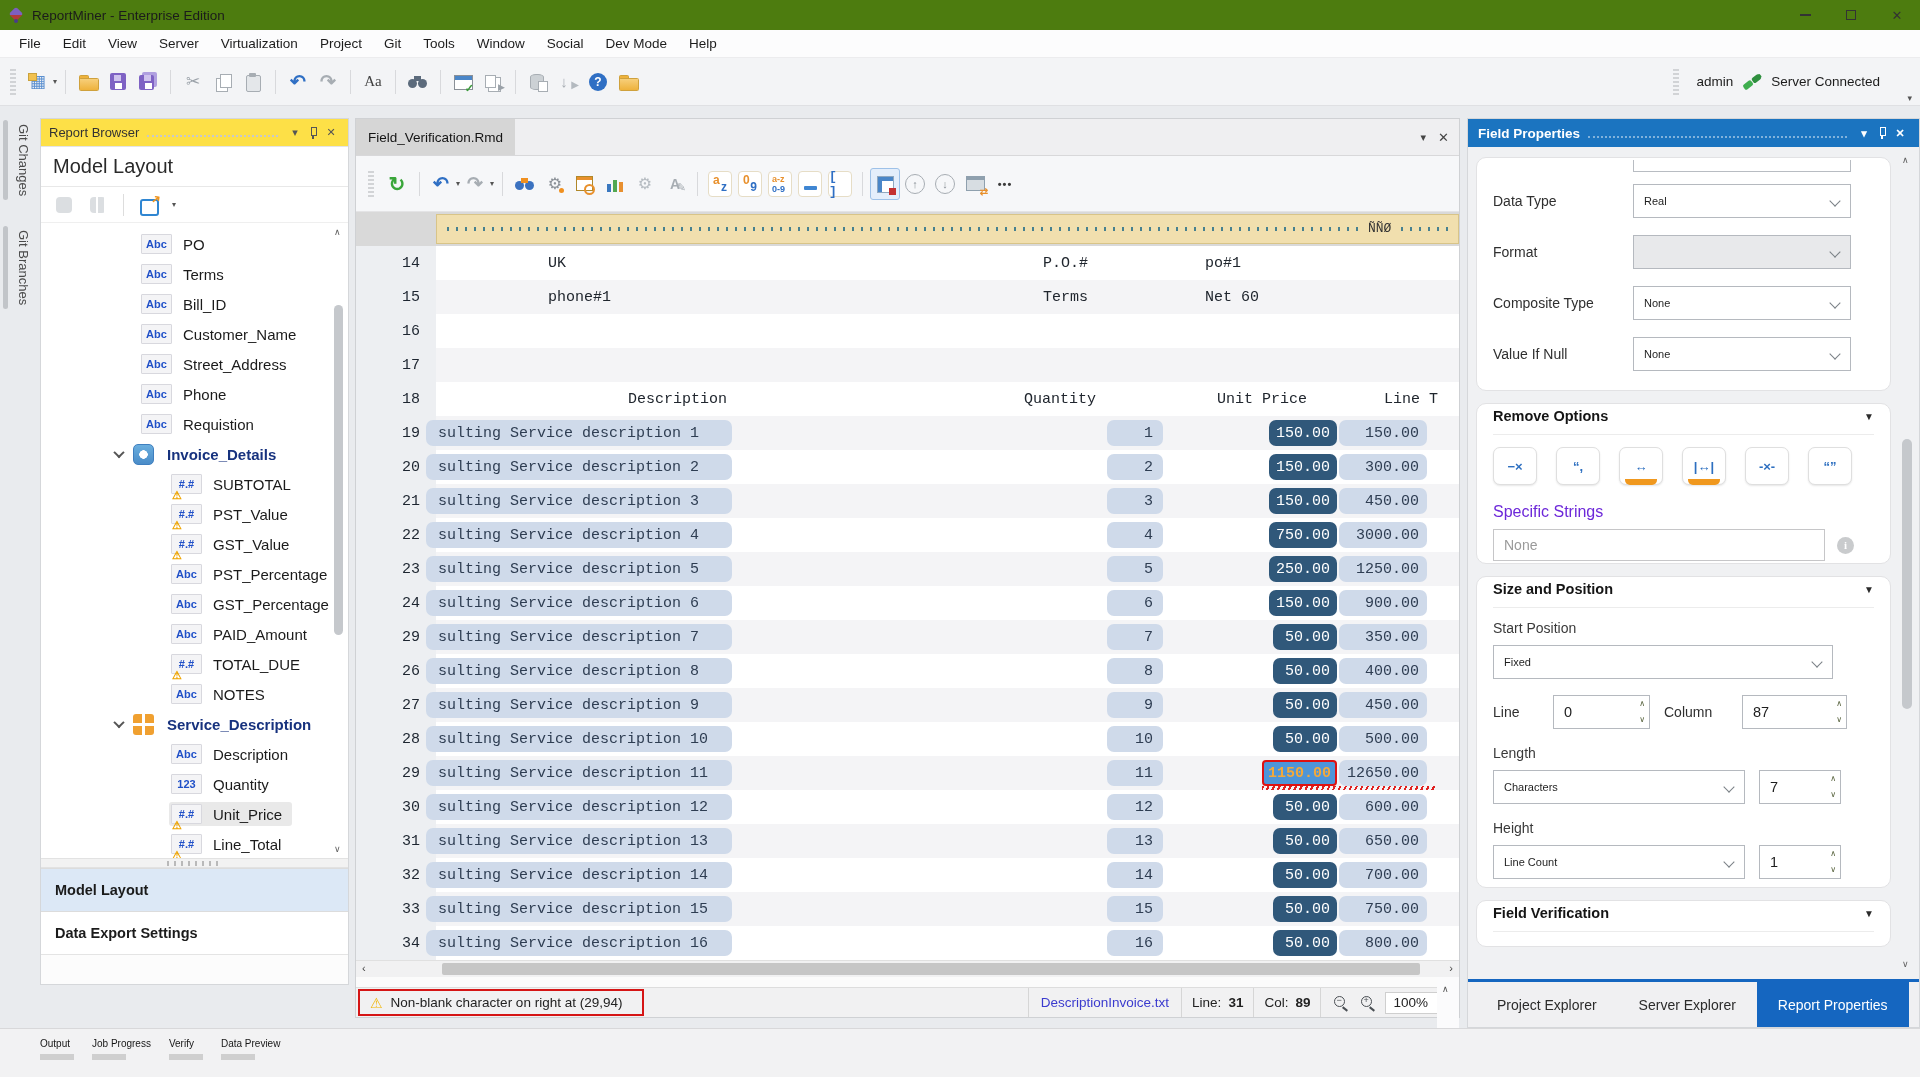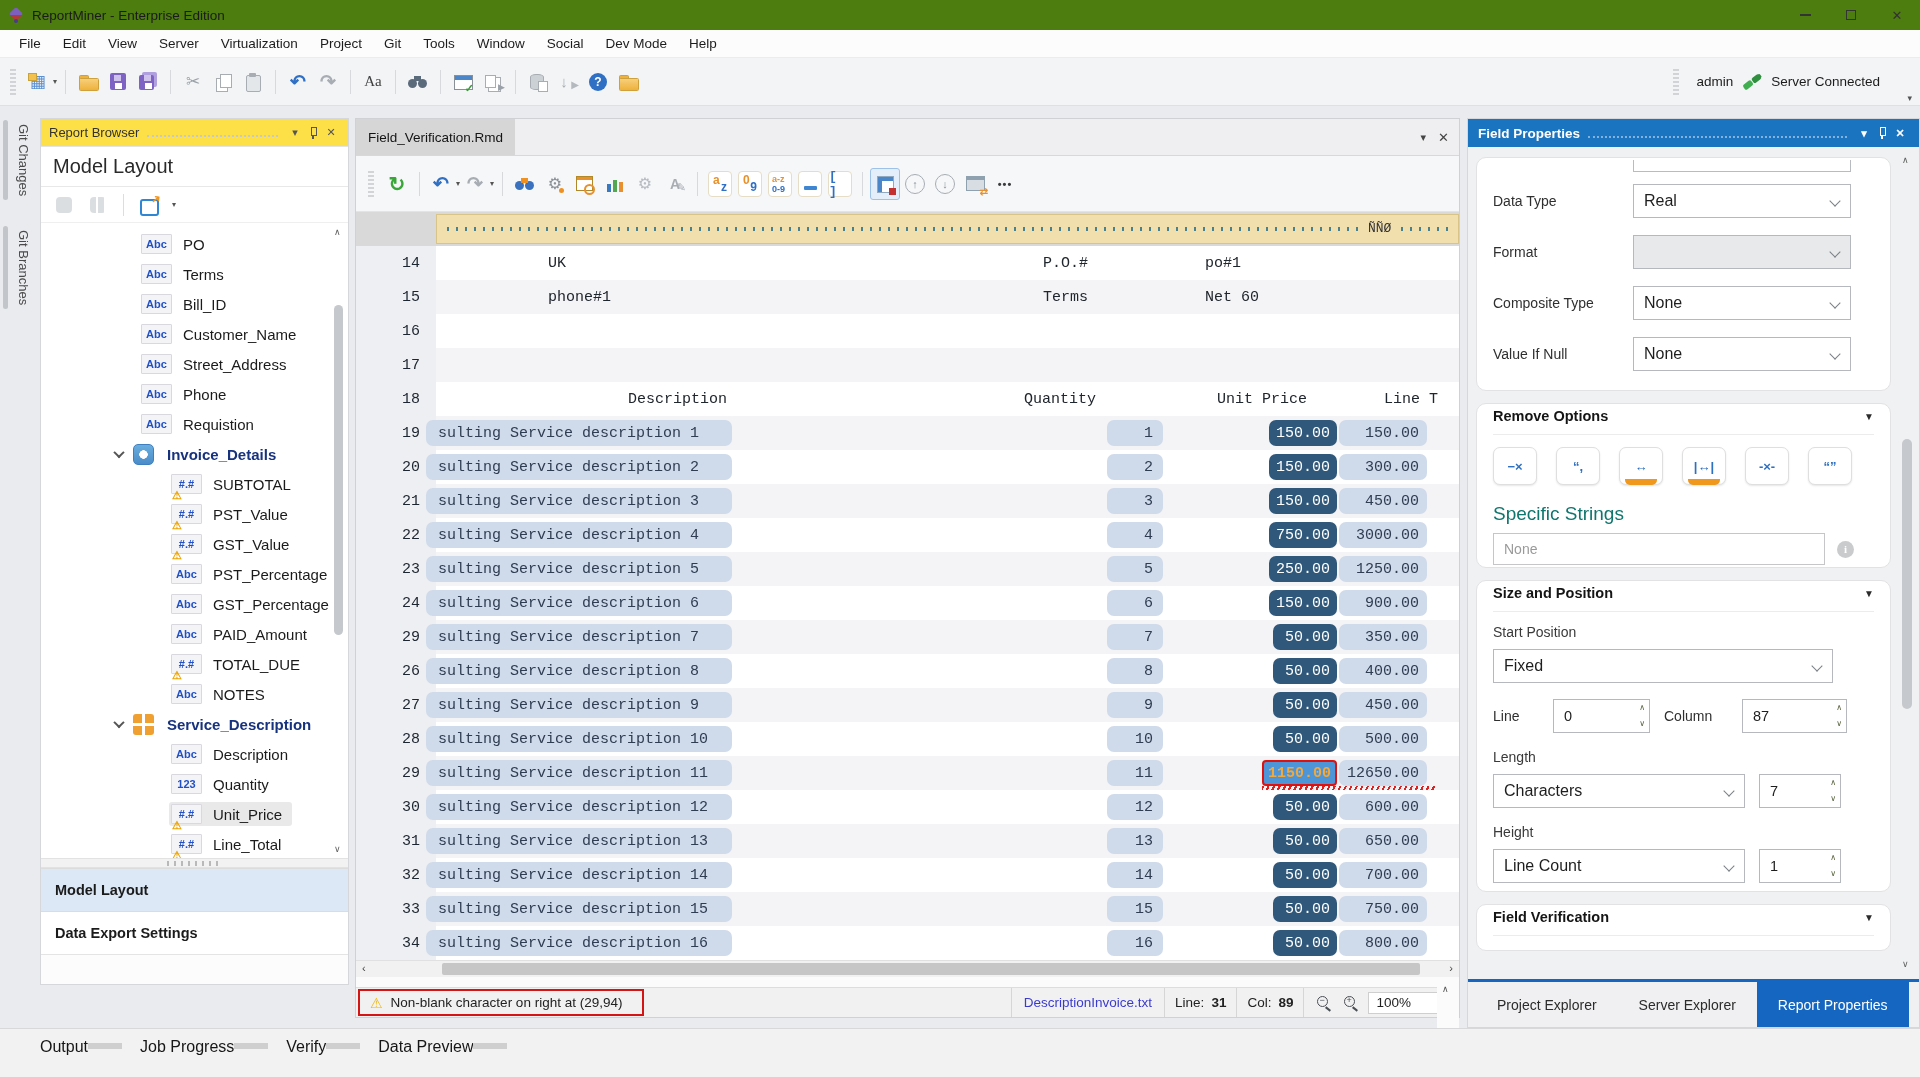--- a/index.html
+++ b/index.html
@@ -170,63 +170,63 @@
 .warnbox{display:flex;align-items:center;gap:8px;border:2px solid #d51515;height:27px;padding:0 10px;margin-left:2px;width:286px}
 .warn-ic{color:#f0b400;font-size:14px}
 .sb-spacer{flex:1}
 .filebox{border-left:1px solid #d6d6d6;height:100%;display:flex;align-items:center;padding:0 12px;color:#3a3ace}
 .sb-seg{display:flex;align-items:center;gap:7px;padding:0 10px;height:100%;border-left:1px solid #d6d6d6}
 .sb-num{font-weight:bold}
 .mag{position:relative;width:20px;height:20px}
 .mag::before{content:"";position:absolute;left:3px;top:3px;width:9px;height:9px;border:1.7px solid #4a4f54;border-radius:50%}
 .mag::after{content:"";position:absolute;right:3px;bottom:3px;width:6px;height:2px;background:#4a4f54;transform:rotate(38deg)}
 .mag .sign{position:absolute;left:5px;top:2px;font-size:9px;color:#4a4f54}
-.zoomsel{background:#fff;border:1px solid #cfcfcf;height:22px;display:flex;align-items:center;padding:0 7px;gap:24px}
+.zoomsel{background:#fff;border:1px solid #cfcfcf;height:22px;display:flex;align-items:center;padding:0 7px;gap:7px}
 .zoomsel .dd{font-size:8px;color:#444}
 
 .right-panel{position:absolute;left:1467px;top:12px;width:453px;bottom:0;display:flex;flex-direction:column;background:#f0f1f3;border:1px solid #d5d7da}
 .fp-header{height:28px;background:#1b74c0;color:#fff;display:flex;align-items:center;padding:0 10px;font-size:13.5px;font-weight:bold;flex:0 0 auto}
 .fp-header .leader{border-bottom:2px dotted rgba(255,255,255,.45)}
 .fp-header .hicon{color:#fff}
 .fp-header .pin{color:#fff}
 .fp-body{flex:1 1 auto;position:relative;overflow:hidden;padding-top:2px}
 .card{margin:8px 28px 12px 8px;background:#fff;border:1px solid #e2e2e4;border-radius:10px;padding:2px 16px}
 .card-h{display:flex;align-items:center;justify-content:space-between;font-weight:bold;font-size:14.5px;color:#151515;padding:2px 0 10px;border-bottom:1px solid #ececec;margin-bottom:12px}
 .caret{font-size:10px;color:#2b2b2b}
 .fp-partial{width:218px;height:12px;border:1px solid #b8bcc2;border-top:none;margin-left:140px;margin-bottom:12px;background:#fff}
 .fp-row{display:flex;align-items:center;margin:0 0 17px 0}
 .fp-label{width:140px;font-size:14px;color:#2f2f2f}
-.sel{width:218px;height:34px;border:1px solid #b5b9bf;background:#fff;display:flex;align-items:center;padding:0 10px;font-size:16px;color:#1e1e1e;position:relative}
+.sel{width:218px;height:34px;border:1px solid #b5b9bf;background:#fff;display:flex;align-items:center;padding:0 10px;font-size:11px;color:#1e1e1e;position:relative}
 .sel::after{content:"";position:absolute;right:11px;top:12px;width:7px;height:7px;border-right:1.6px solid #7a8086;border-bottom:1.6px solid #7a8086;transform:rotate(45deg)}
 .sel.dis{background:#e8e9eb}
 .sel.wide{width:340px}
 .sel.mid{width:252px}
 .ro-row{display:flex;gap:19px;margin:6px 0 18px}
 .ro-btn{width:44px;height:38px;border:1px solid #dfdfdf;border-radius:7px;background:#fff;box-shadow:0 1px 2px rgba(0,0,0,.10);display:flex;align-items:center;justify-content:center;color:#2d6fc0;font-weight:bold;font-size:13px;position:relative}
 .ro-btn.on::after{content:"";position:absolute;left:5px;right:5px;bottom:-1px;height:6px;background:#f0981e;border-radius:0 0 5px 5px}
-.ss-label{font-size:19px;color:#0f766e;margin:2px 0 8px}
+.ss-label{font-size:16px;color:#6d28d9;margin:2px 0 8px}
 .ss-row{display:flex;align-items:center;gap:12px}
 .ss-input{flex:0 0 332px;height:32px;border:1px solid #c6c6c8;background:#fff;color:#9a9a9a;display:flex;align-items:center;padding:0 10px;font-size:14px}
 .info-ic{width:17px;height:17px;border-radius:50%;background:#c9cbcd;color:#fff;font-size:11px;font-weight:bold;display:flex;align-items:center;justify-content:center;font-family:"Liberation Serif",serif}
 .fp-sub{font-size:14px;color:#3a3a3a;margin:4px 0 9px}
 .sp-row{display:flex;align-items:center;gap:14px;margin-bottom:16px}
 .sp-lbl{font-size:14px;color:#2f2f2f}
 .spin{height:34px;border:1px solid #b5b9bf;background:#fff;display:flex;align-items:center;position:relative;padding:0 24px 0 10px;font-size:14.5px;color:#1e1e1e}
 .spin .btns{position:absolute;right:4px;top:4px;bottom:4px;display:flex;flex-direction:column;justify-content:space-between;font-size:8px;color:#55603a;line-height:8px}
 .w97{width:97px}.w105{width:105px}.w82{width:82px}
 .lblw{width:46px}.lblw2{width:64px}
 .fp-scroll{position:absolute;right:4px;top:8px;bottom:10px;width:15px}
 .fp-thumb{position:absolute;left:2px;top:284px;height:270px;width:10px;background:#c5c8cc;border-radius:5px}
 .fp-tabline{height:3px;background:#1566c0;flex:0 0 auto}
 .fp-tabs{height:45px;background:#f0f0f2;display:flex;align-items:stretch;padding-left:8px;flex:0 0 auto}
 .rp-tab{display:flex;align-items:center;padding:0 21px;font-size:14px;color:#2b2b2b}
 .rp-tab.act{background:#1566c0;color:#fff}
 
 .bottombar{position:absolute;left:0;bottom:0;right:0;height:49px;background:#f2f2f3;border-top:1px solid #d8d8da;display:flex;padding-left:40px;gap:18px}
-.bb-tab{display:flex;flex-direction:row;align-items:flex-start;padding-top:9px;font-size:16px;color:#161616}
+.bb-tab{display:flex;flex-direction:column;align-items:flex-start;padding-top:9px;font-size:10px;color:#161616}
 .bb-bar{width:34px;height:6px;background:#cfcfcf;margin-top:5px;display:block}
 </style>
 </head>
 <body>
 
 <div id="app">
 
   <div class="titlebar">
     <span class="app-logo"></span>
     <span class="tb-title">ReportMiner - Enterprise Edition</span>

